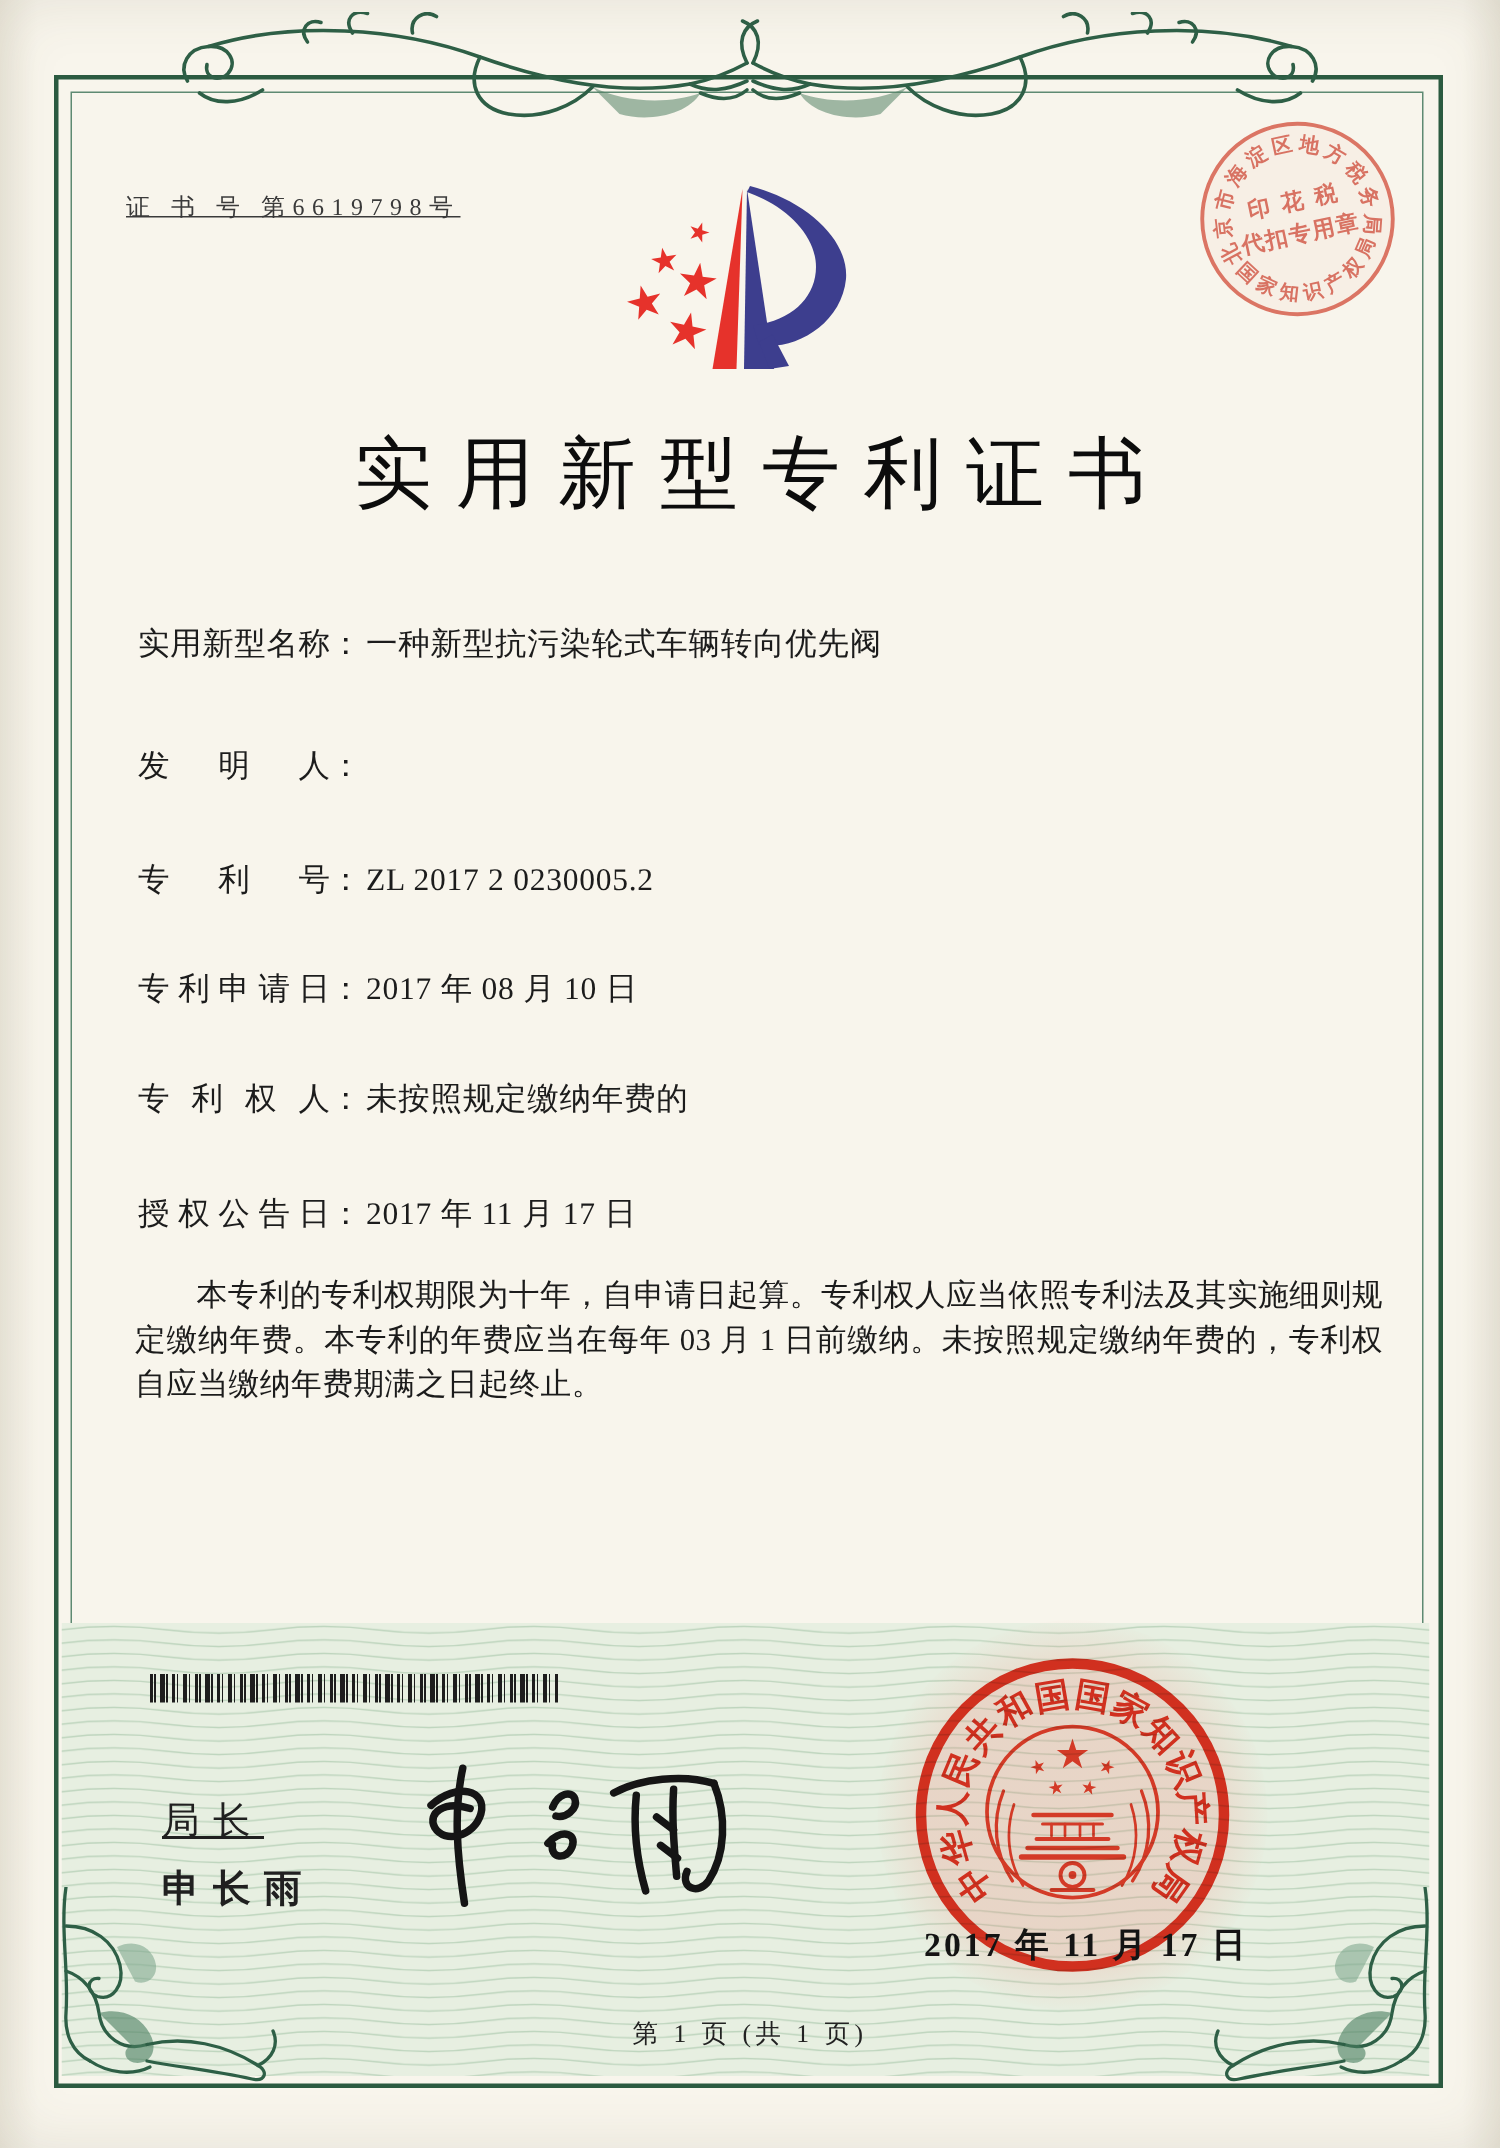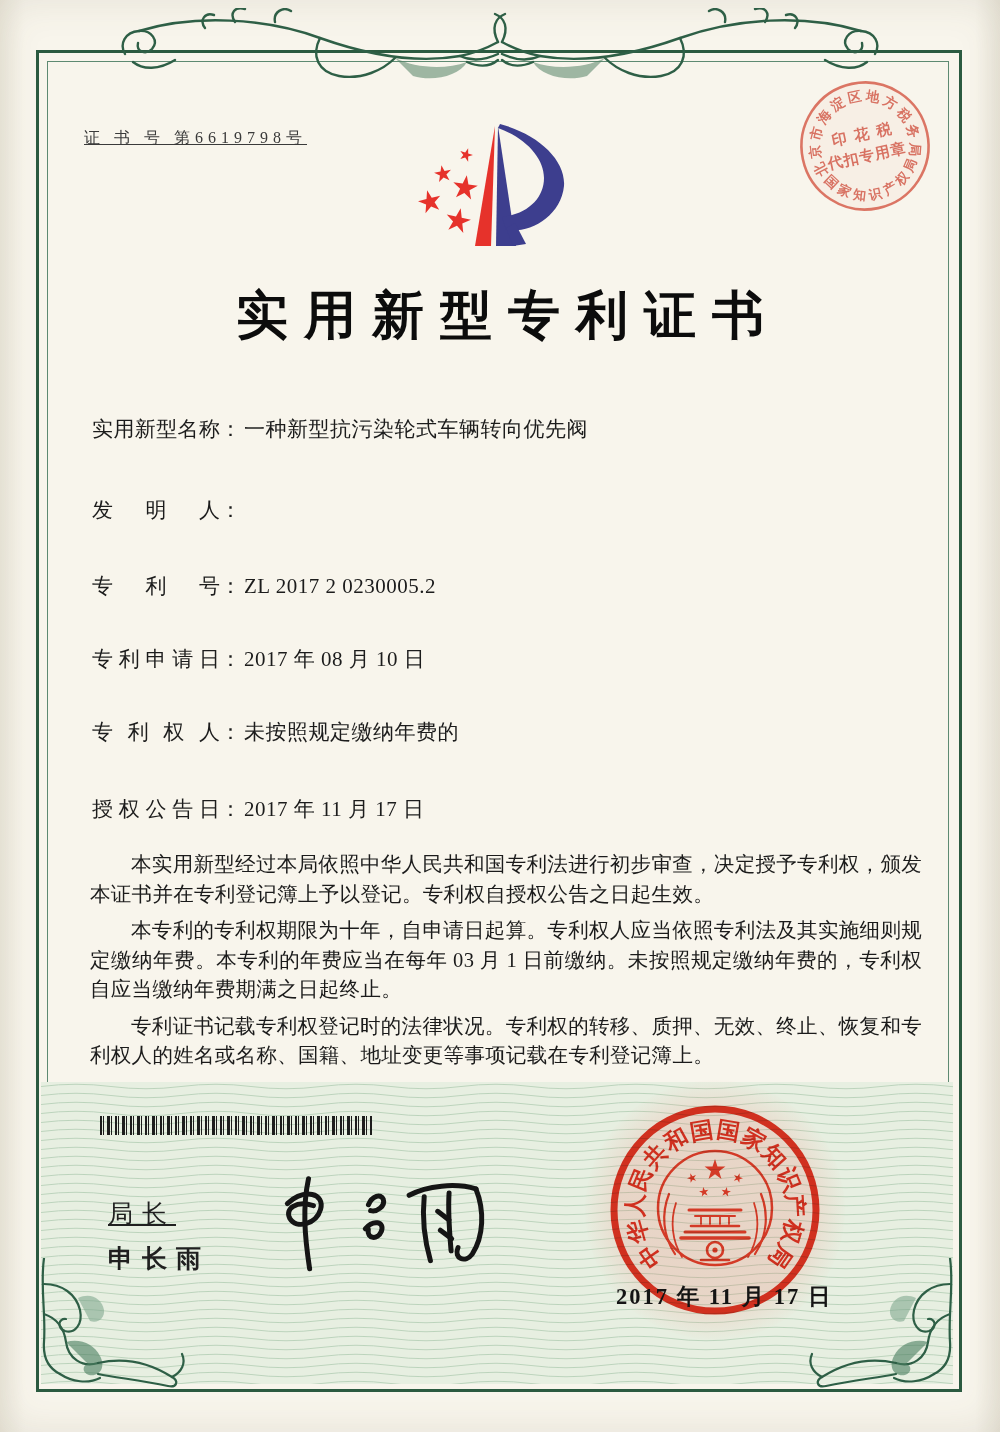--- a/index.html
+++ b/index.html
@@ -14,21 +14,21 @@
     box-shadow:inset 0 0 40px rgba(90,80,60,.12);
   }
   
   .frame-outer{position:absolute;left:36px;top:50px;width:920px;height:1336px;border:3px solid #2b5a40;}
   .frame-inner{position:absolute;left:47px;top:61px;width:900px;height:1316px;border:1px solid #5e8a72;}
   
   .guilloche{position:absolute;left:41px;top:1082px;width:912px;height:302px;z-index:1;}
   
   .cert-no{position:absolute;left:84px;top:128px;font-size:16px;letter-spacing:5px;color:#3a3a3a;z-index:5;text-decoration:underline;}
   .title{position:absolute;left:0;top:281px;width:1000px;text-align:center;
-         font-size:52px;font-weight:700;color:#0c0c0c;letter-spacing:16px;padding-left:16px;box-sizing:border-box;z-index:5;}
+         font-size:52px;font-weight:400;color:#0c0c0c;letter-spacing:16px;padding-left:16px;box-sizing:border-box;z-index:5;}
   .field-row{position:absolute;left:92px;width:840px;display:flex;align-items:flex-start;
              font-size:21px;color:#1c1c1c;z-index:5;}
   .f-label{width:128px;text-align:justify;text-align-last:justify;line-height:32px;flex:none;}
   .f-colon{width:24px;flex:none;line-height:32px;}
   .f-value{flex:1;white-space:pre-line;line-height:32px;letter-spacing:.5px;}
   .paragraphs{position:absolute;left:90px;top:850px;width:832px;z-index:5;}
   .paragraphs p{margin:0 0 7px 0;font-size:20.5px;line-height:29.5px;color:#1b1b1b;
                 text-indent:2em;text-align:justify;letter-spacing:.3px;}
   .barcode{position:absolute;left:100px;top:1116px;width:272px;height:19px;z-index:4;
     background:repeating-linear-gradient(90deg,#1d1d1d 0 2px,transparent 2px 3px,#1d1d1d 3px 4px,
@@ -192,23 +192,21 @@
       <span class="f-colon">：</span>
       <span class="f-value">未按照规定缴纳年费的</span>
   </div>
   <div class="field-row" style="top:793px">
     <span class="f-label">授权公告日</span>
       <span class="f-colon">：</span>
       <span class="f-value">2017 年 11 月 17 日</span>
   </div>
 
   <div class="paragraphs">
-    <p>本实用新型经过本局依照中华人民共和国专利法进行初步审查，决定授予专利权，颁发本证书并在专利登记簿上予以登记。专利权自授权公告之日起生效。</p>
     <p>本专利的专利权期限为十年，自申请日起算。专利权人应当依照专利法及其实施细则规定缴纳年费。本专利的年费应当在每年 03 月 1 日前缴纳。未按照规定缴纳年费的，专利权自应当缴纳年费期满之日起终止。</p>
-    <p>专利证书记载专利权登记时的法律状况。专利权的转移、质押、无效、终止、恢复和专利权人的姓名或名称、国籍、地址变更等事项记载在专利登记簿上。</p>
   </div>
 
   <div class="barcode"></div>
 
   <div class="director-title">局长</div>
   <div class="director-name">申长雨</div>
 
   <svg class="signature" width="235" height="105" viewBox="0 0 235 105">
     <g stroke="#151515" stroke-width="5" fill="none" stroke-linecap="round" stroke-linejoin="round">
       <path d="M38,8 C31,36 32,64 36,98"></path>
@@ -264,14 +262,15 @@
         <path d="M-40,46 C-52,28 -54,6 -46,-14" stroke-width="2.2"></path>
         <path d="M40,46 C52,28 54,6 46,-14" stroke-width="2.2"></path>
         <path d="M-33,49 C-43,33 -45,13 -39,-5" stroke-width="1.8"></path>
         <path d="M33,49 C43,33 45,13 39,-5" stroke-width="1.8"></path>
         <path d="M-14,52 L14,52" stroke-width="2.6"></path>
       </g>
     </g>
   </svg>
   <div class="seal-date">2017 年 11 月 17 日</div>
 
+  <div class="footer">第 1 页 (共 1 页)</div>
 
 </div>
 
 </body></html>

